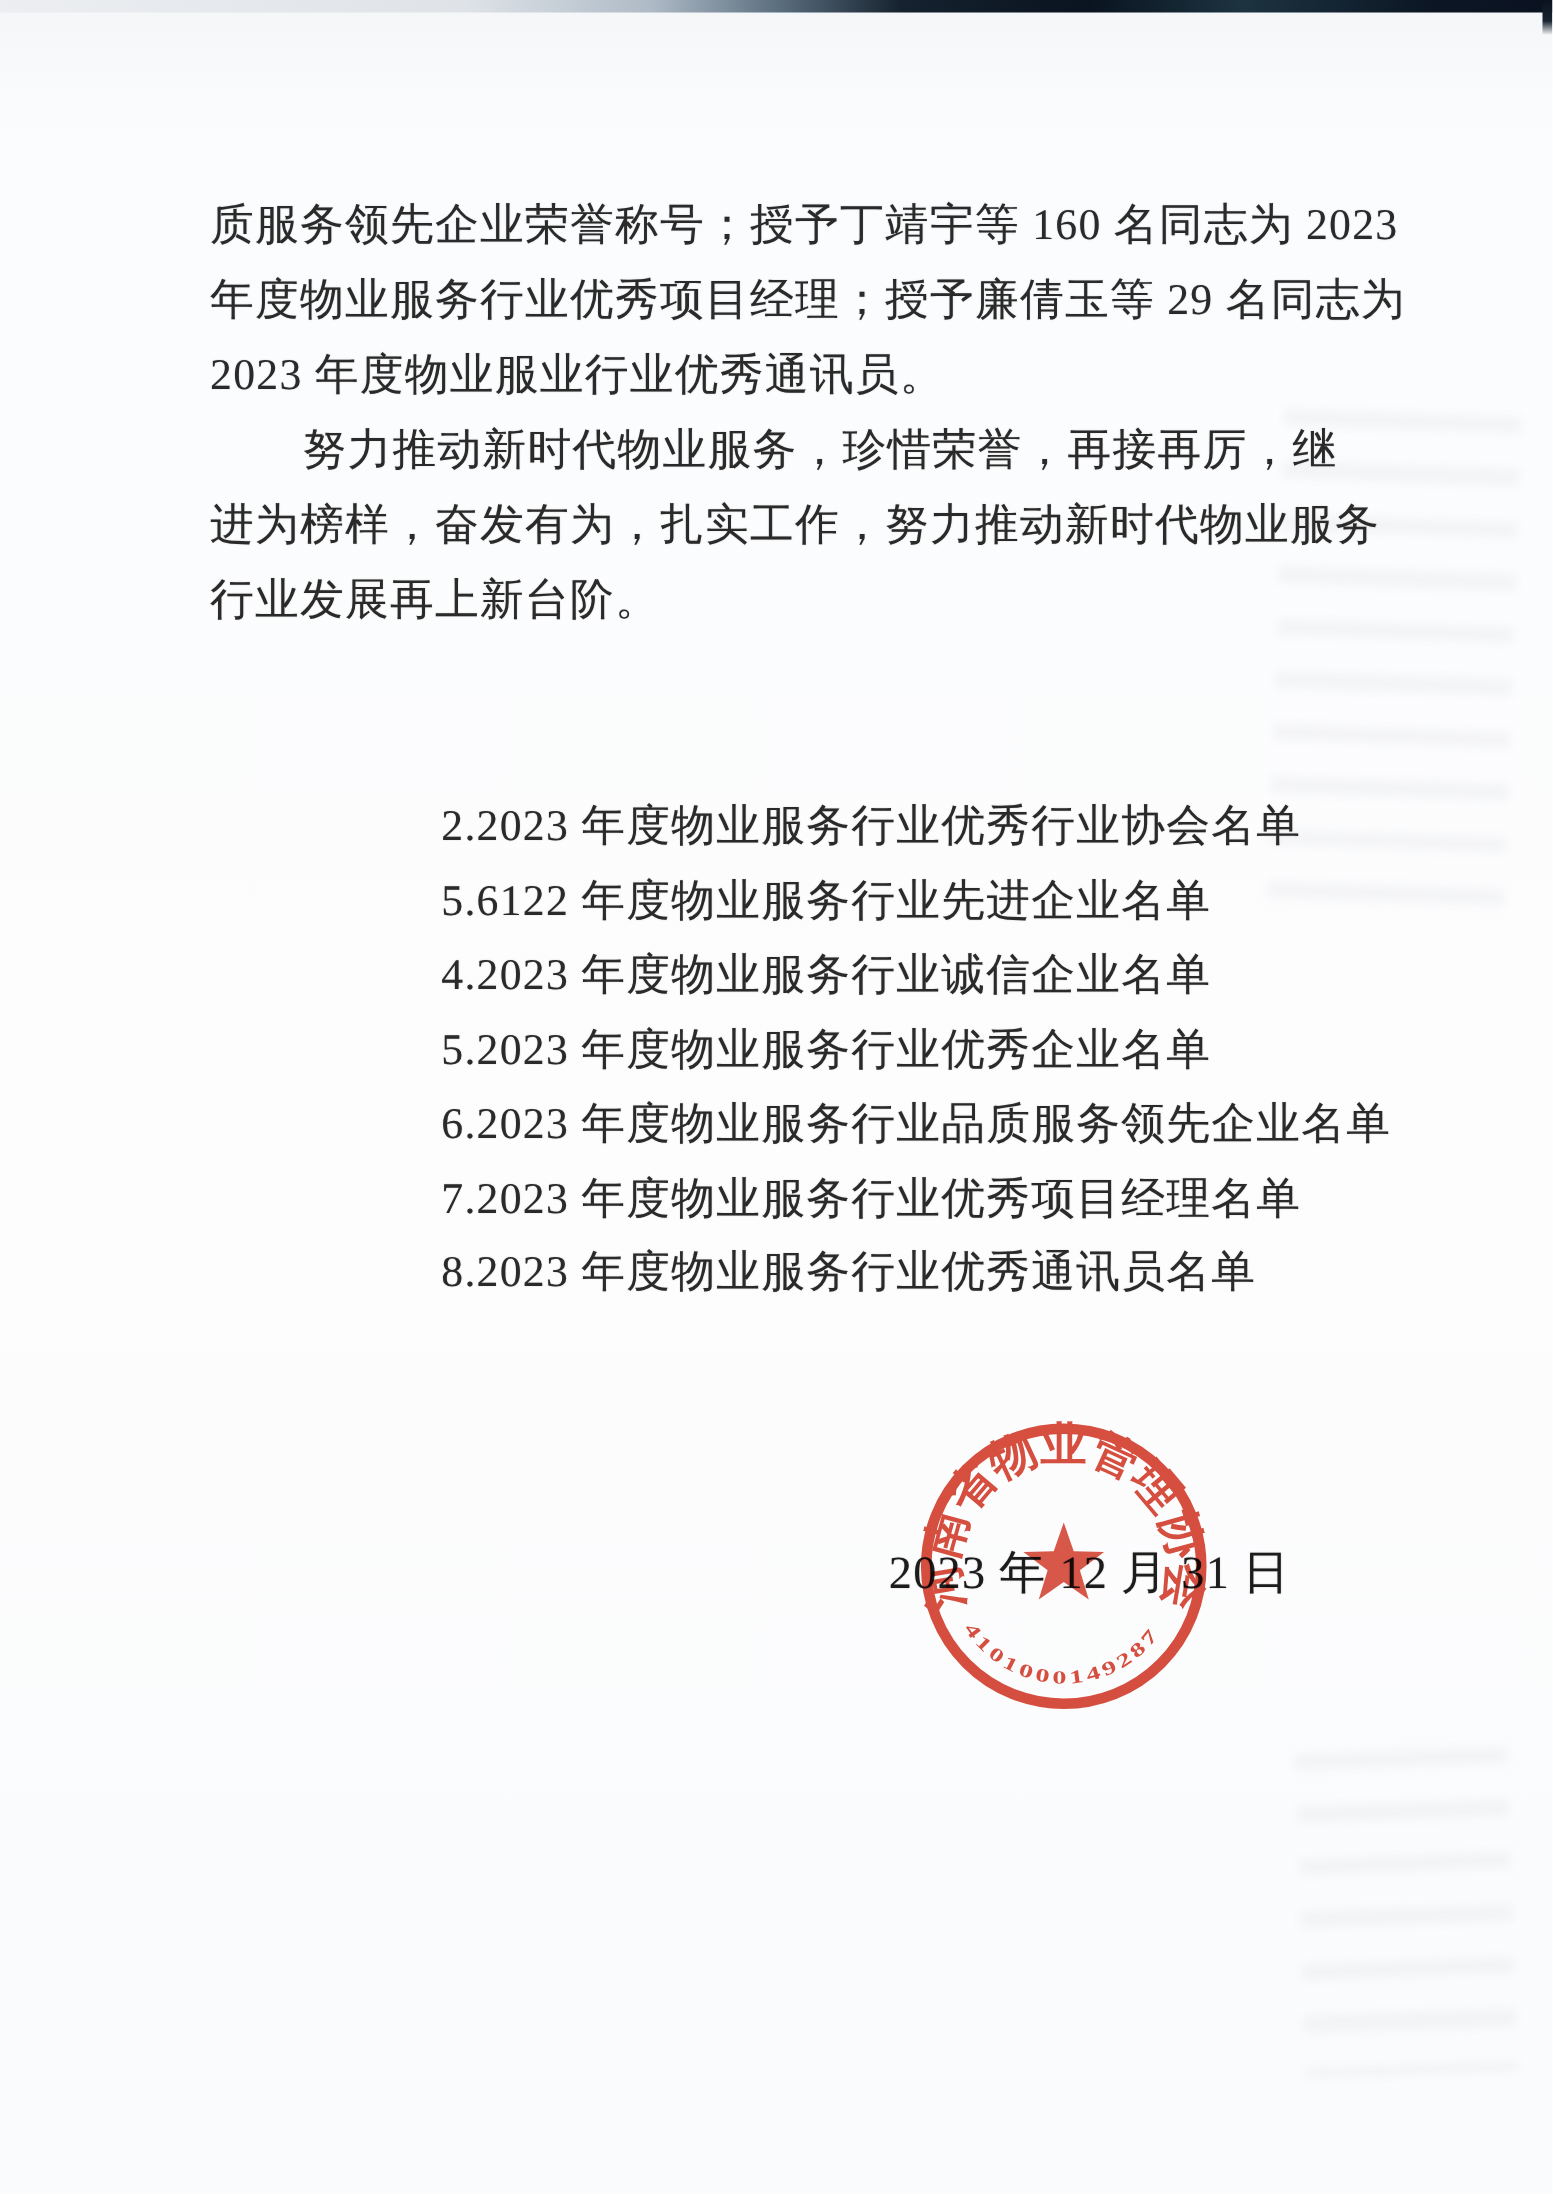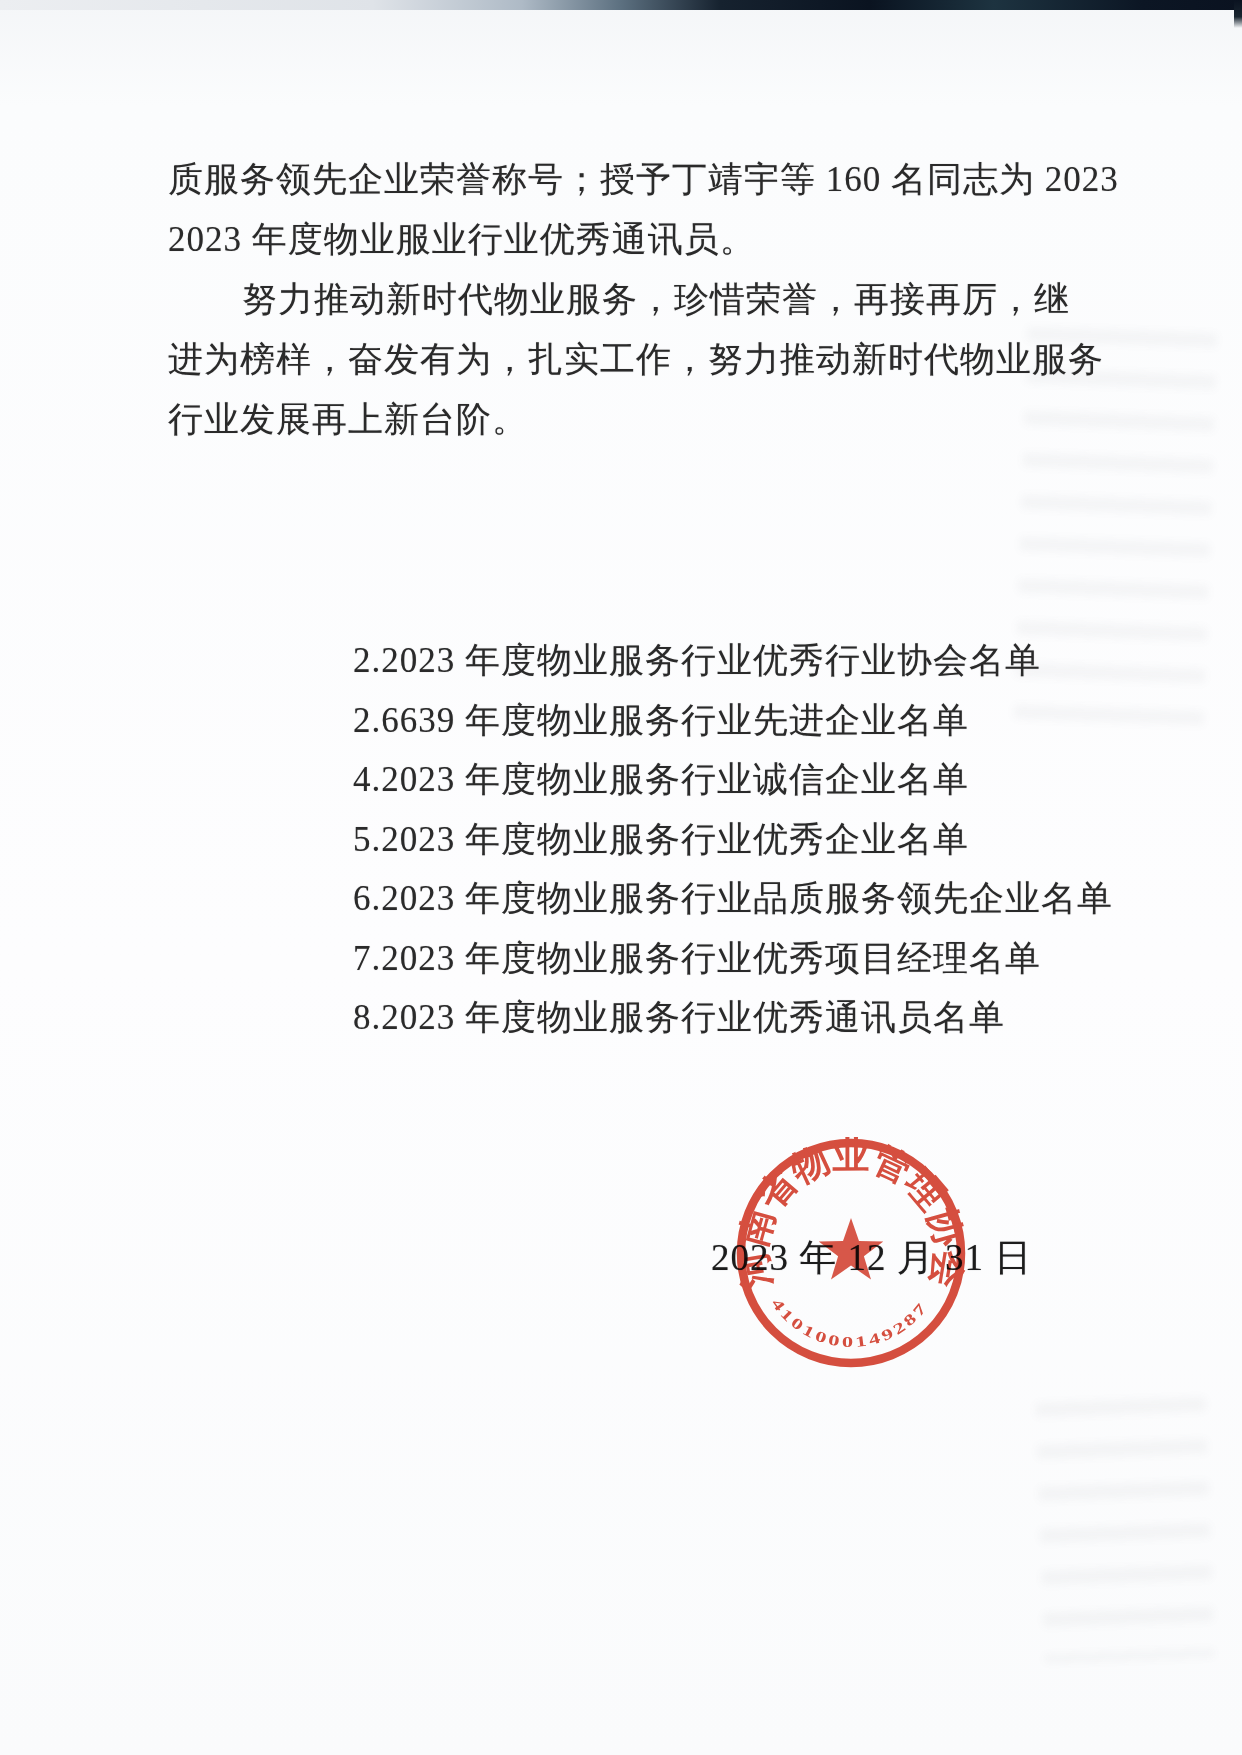--- a/index.html
+++ b/index.html
@@ -79,29 +79,30 @@
 
 <div class="page">
 
   <div class="edge-top"></div>
   <div class="edge-corner"></div>
   <div class="ghost g1"></div>
   <div class="ghost g2"></div>
 
   <div class="body-text">
     <div class="line">质服务领先企业荣誉称号；授予丁靖宇等 160 名同志为 2023</div>
+    <div class="line">年度物业服务行业优秀项目经理；授予廉倩玉等 29 名同志为</div>
     <div class="line">2023 年度物业服业行业优秀通讯员。</div>
     <div class="line indent">努力推动新时代物业服务，珍惜荣誉，再接再厉，继</div>
     <div class="line">进为榜样，奋发有为，扎实工作，努力推动新时代物业服务</div>
     <div class="line">行业发展再上新台阶。</div>
   </div>
 
   <div class="attachments">
     <div class="att-row cont"><span>2.2023 年度物业服务行业优秀行业协会名单</span></div>
-    <div class="att-row cont"><span>2.6639 年度物业服务行业先进企业名单</span></div>
+    <div class="att-row cont"><span>5.6122 年度物业服务行业先进企业名单</span></div>
     <div class="att-row cont"><span>4.2023 年度物业服务行业诚信企业名单</span></div>
     <div class="att-row cont"><span>5.2023 年度物业服务行业优秀企业名单</span></div>
     <div class="att-row cont"><span>6.2023 年度物业服务行业品质服务领先企业名单</span></div>
     <div class="att-row cont"><span>7.2023 年度物业服务行业优秀项目经理名单</span></div>
     <div class="att-row cont"><span>8.2023 年度物业服务行业优秀通讯员名单</span></div>
   </div>
 
   <svg class="seal" viewBox="0 0 264 264">
 
     <circle cx="132" cy="132" r="110" fill="none" stroke-width="8.5" stroke="#d5402e"></circle>

